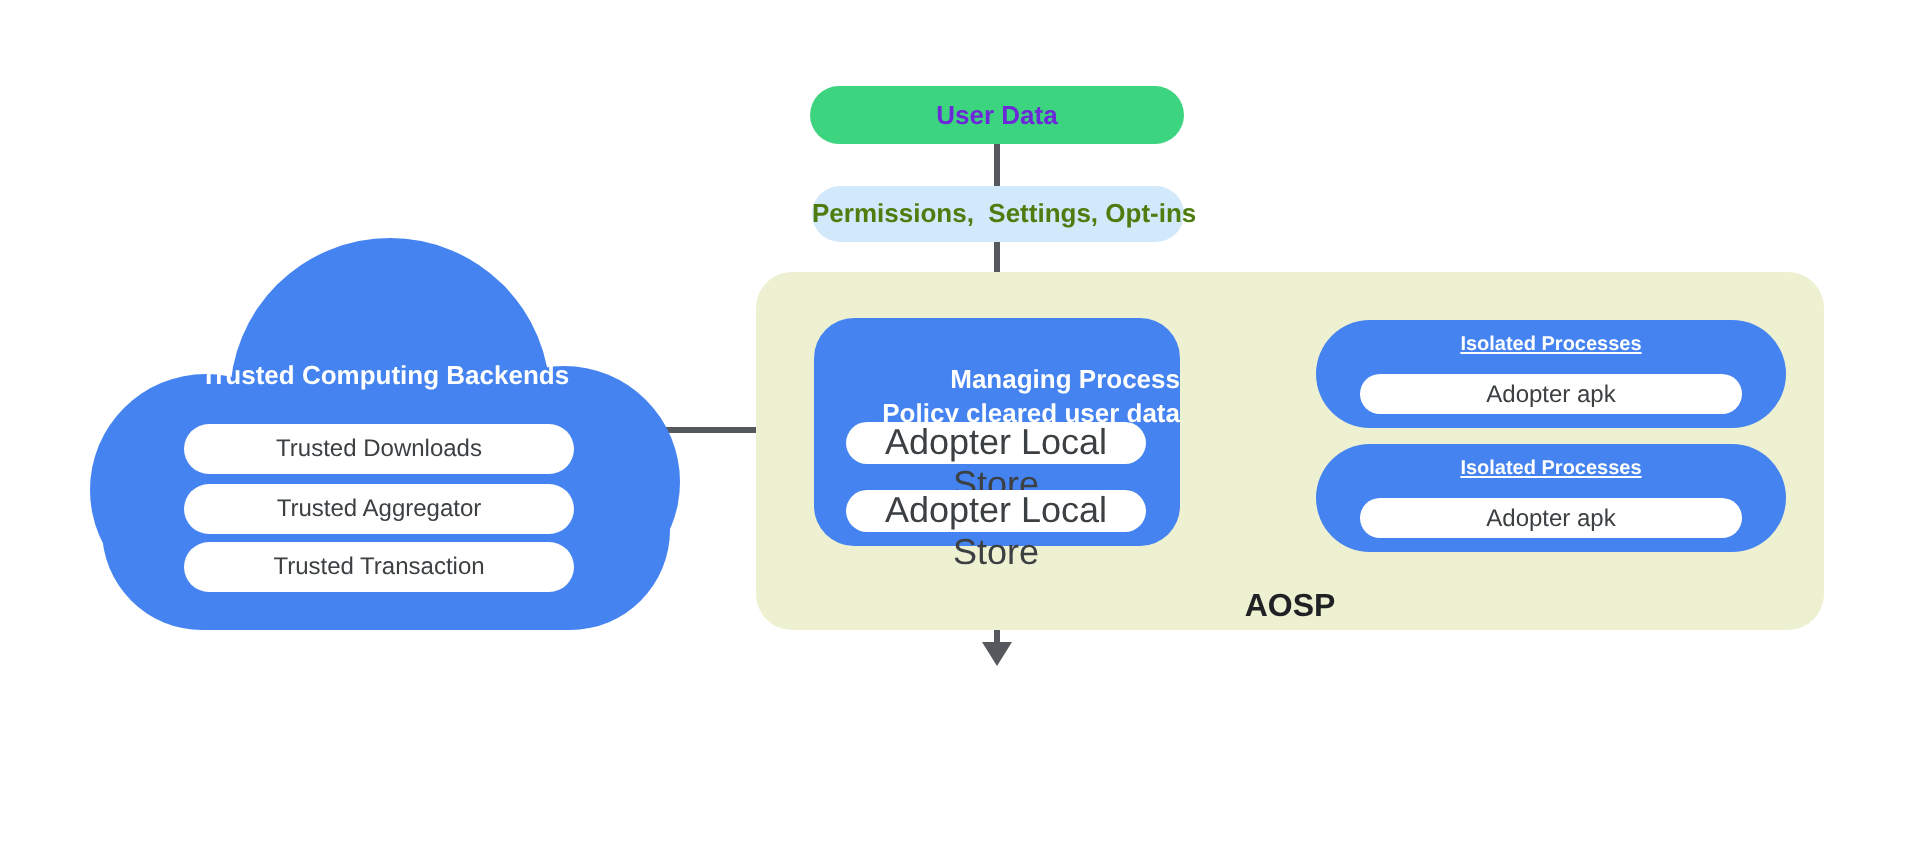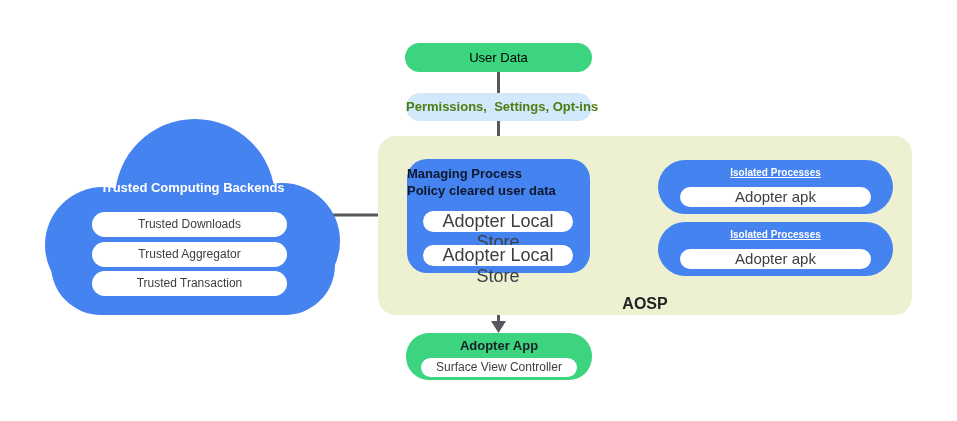--- a/index.html
+++ b/index.html
@@ -20,61 +20,61 @@
   .cloud-pill{
     position:absolute;left:47px;width:195px;height:25px;line-height:25px;
     background:#ffffff;border-radius:13px;text-align:center;
     color:#3c4043;font-size:12px;z-index:3;
   }
   
   .node{position:absolute;z-index:2;box-sizing:border-box;}
   .user-data{
     left:405px;top:43px;width:187px;height:29px;line-height:29px;
     background:#3cd47e;border-radius:15px;text-align:center;
-    color:#000000;font-size:13px;font-weight:normal;
+    color:#6d28d9;font-size:13px;font-weight:bold;
   }
   .permissions{
     left:406px;top:93px;width:186px;height:28px;line-height:28px;
     background:#d2e8fb;border-radius:14px;text-align:center;
     color:#4d7c0f;font-size:13px;font-weight:bold;white-space:pre;
   }
   .aosp-box{
     left:378px;top:136px;width:534px;height:179px;
     background:#edf1d1;border-radius:18px;
   }
   .aosp-label{
     left:605px;top:283px;width:80px;text-align:center;
     color:#1f2124;font-size:16px;font-weight:bold;z-index:3;margin-top:12px;
   }
   .managing{
     left:407px;top:159px;width:183px;height:114px;
     background:#4583f1;border-radius:20px;z-index:3;
   }
   .managing-title{
-    margin-top:7px;text-align:left;color:#0f172a;
+    margin-top:23px;text-align:right;color:#ffffff;
     font-size:13px;font-weight:bold;line-height:1.3;
   }
   .inner-pill{
     position:absolute;background:#ffffff;border-radius:11px;
     text-align:center;color:#3c4043;font-size:18px;
     height:21px;line-height:21px;
   }
   .managing .p1{left:16px;width:150px;top:52px;}
   .managing .p2{left:16px;width:150px;top:86px;}
   .isolated{
     width:235px;height:54px;left:658px;
     background:#4583f1;border-radius:27px;z-index:3;
   }
   .iso1{top:160px;}
   .iso2{top:222px;}
   .iso-title{
     margin-top:7px;text-align:center;color:#ffffff;
     font-size:10px;font-weight:bold;text-decoration:underline;
   }
-  .isolated .p1{left:22px;width:191px;top:27px;height:20px;line-height:20px;font-size:15px;}
+  .isolated .p1{left:22px;width:191px;top:27px;height:20px;line-height:20px;font-size:12px;}
   .adopter-app{
     left:406px;top:333px;width:186px;height:47px;
     background:#3cd47e;border-radius:23px;z-index:3;
   }
   .adopter-title{
     margin-top:5px;text-align:center;color:#1b2026;
     font-size:13px;font-weight:bold;
   }
   .adopter-app .p1{left:15px;width:156px;top:25px;height:19px;line-height:19px;font-size:12px;}
 </style>
@@ -133,18 +133,14 @@
   <div class="node isolated iso1">
     <div class="iso-title">Isolated Processes</div>
     <div class="inner-pill p1">Adopter apk</div>
   </div>
 
   <div class="node isolated iso2">
     <div class="iso-title">Isolated Processes</div>
     <div class="inner-pill p1">Adopter apk</div>
   </div>
 
-  <div class="node adopter-app">
-    <div class="adopter-title">Adopter App</div>
-    <div class="inner-pill p1">Surface View Controller</div>
-  </div>
 
 </div>
 
 </body></html>

